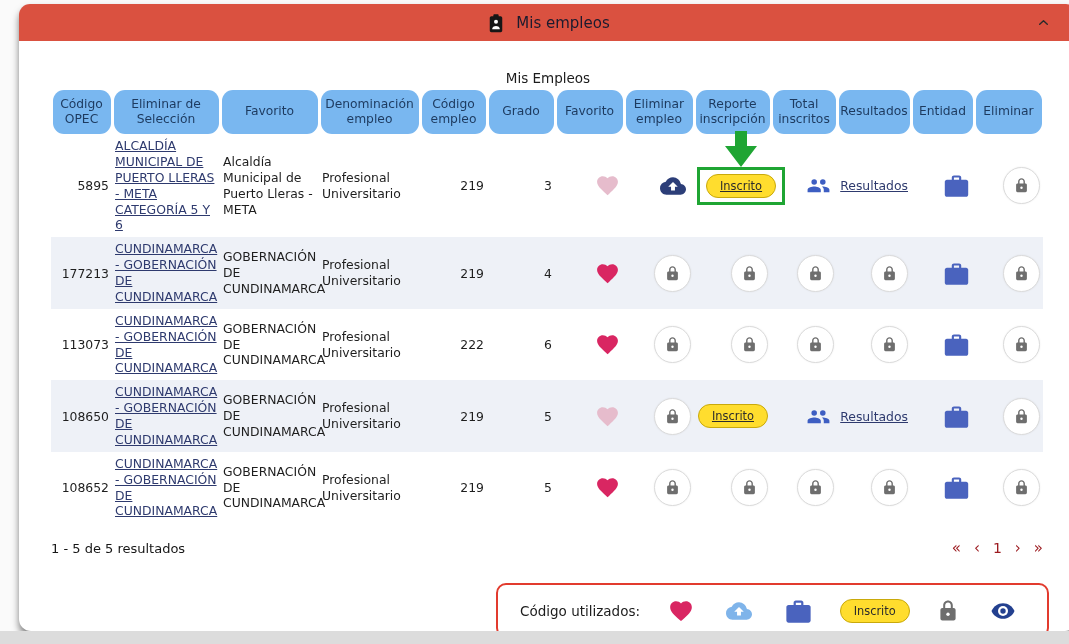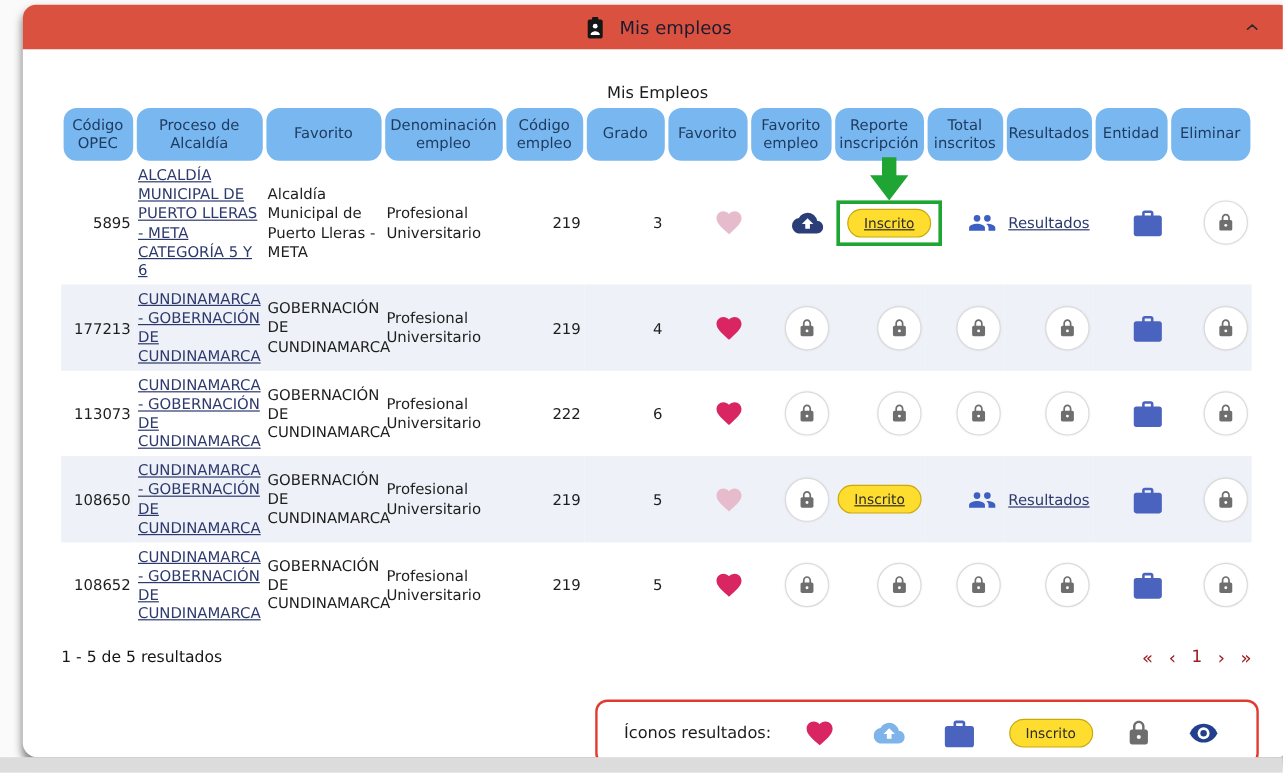--- a/index.html
+++ b/index.html
@@ -118,39 +118,39 @@
         <col style="width: 74px;">
         <col style="width: 63px;">
         <col style="width: 69px;">
       </colgroup>
     <thead>
       <tr>
           <th>
             <div class="pill">Código OPEC</div>
           </th>
           <th>
-            <div class="pill">Proceso de Alcaldía</div>
+            <div class="pill">Eliminar de Selección</div>
           </th>
           <th>
             <div class="pill">Favorito</div>
           </th>
           <th>
             <div class="pill">Denominación empleo</div>
           </th>
           <th>
             <div class="pill">Código empleo</div>
           </th>
           <th>
             <div class="pill">Grado</div>
           </th>
           <th>
             <div class="pill">Favorito</div>
           </th>
           <th>
-            <div class="pill">Favorito empleo</div>
+            <div class="pill">Eliminar empleo</div>
           </th>
           <th>
             <div class="pill">Reporte inscripción</div>
           </th>
           <th>
             <div class="pill">Total inscritos</div>
           </th>
           <th>
             <div class="pill">Resultados</div>
           </th>
@@ -372,21 +372,21 @@
     <div class="pager">
       <a href="#">«</a>
       <a href="#">‹</a>
       <a href="#" class="current">1</a>
       <a href="#">›</a>
       <a href="#">»</a>
     </div>
   </div>
 
   <div class="legend">
-    <span class="legend-label">Íconos resultados:</span>
+    <span class="legend-label">Código utilizados:</span>
     <svg class="ic-heart-active" width="28" height="26" viewBox="0 0 24 24">
         <use href="#sym-heart"></use>
       </svg>
     <svg class="ic-cloud-light" width="36" height="26" viewBox="0 0 24 24">
         <use href="#sym-cloud"></use>
       </svg>
     <svg class="ic-briefcase" width="29" height="28" viewBox="0 0 24 24">
         <use href="#sym-briefcase"></use>
       </svg>
     <span class="inscrito-badge">Inscrito</span>

